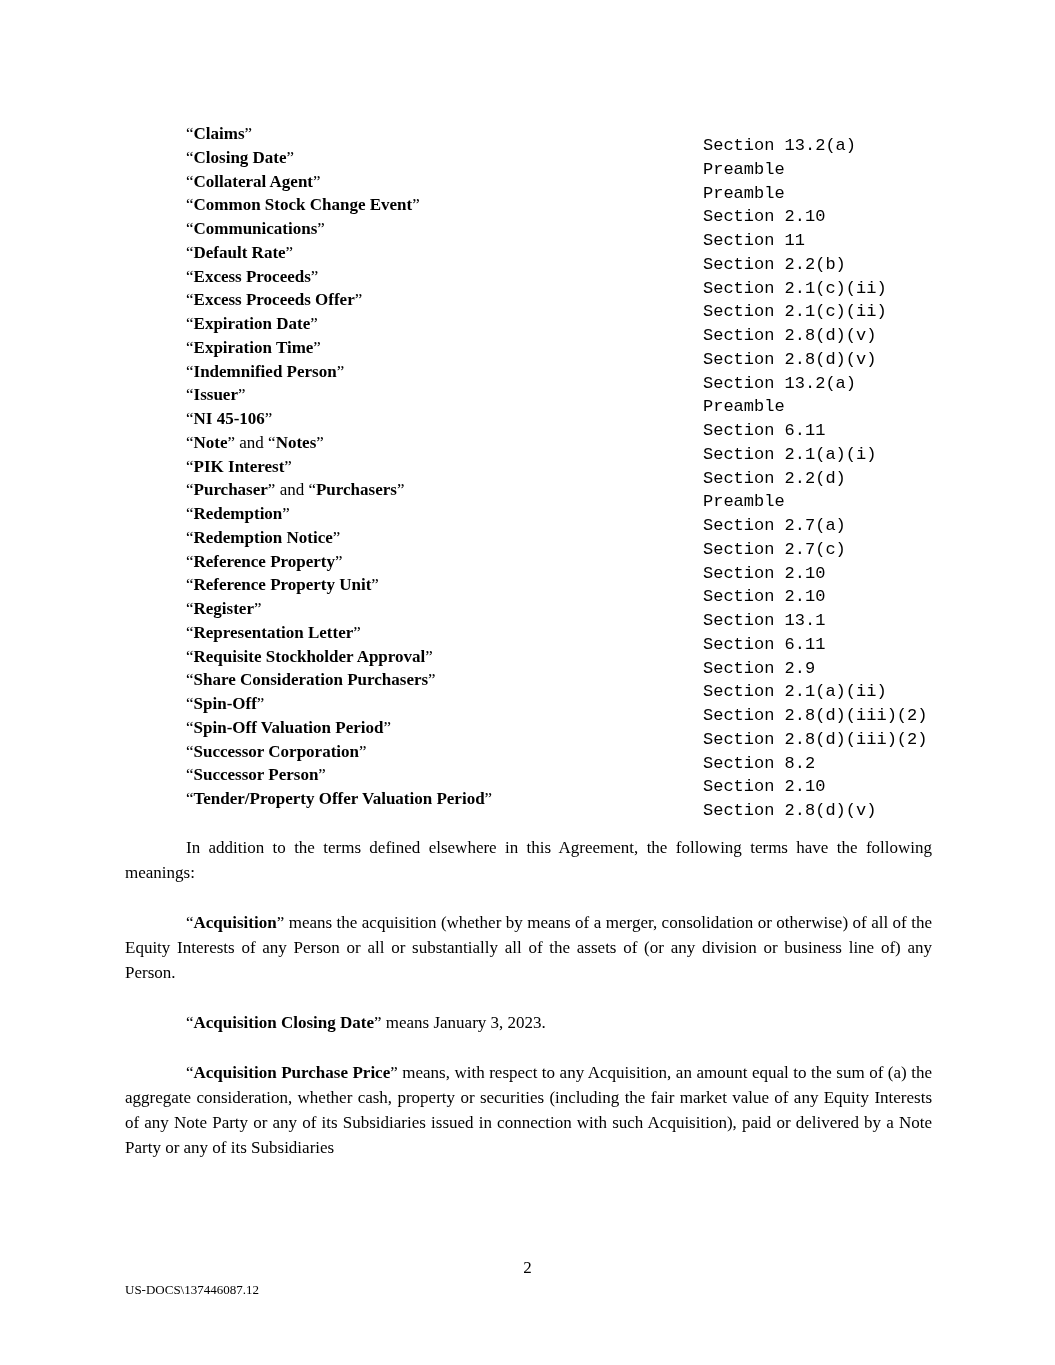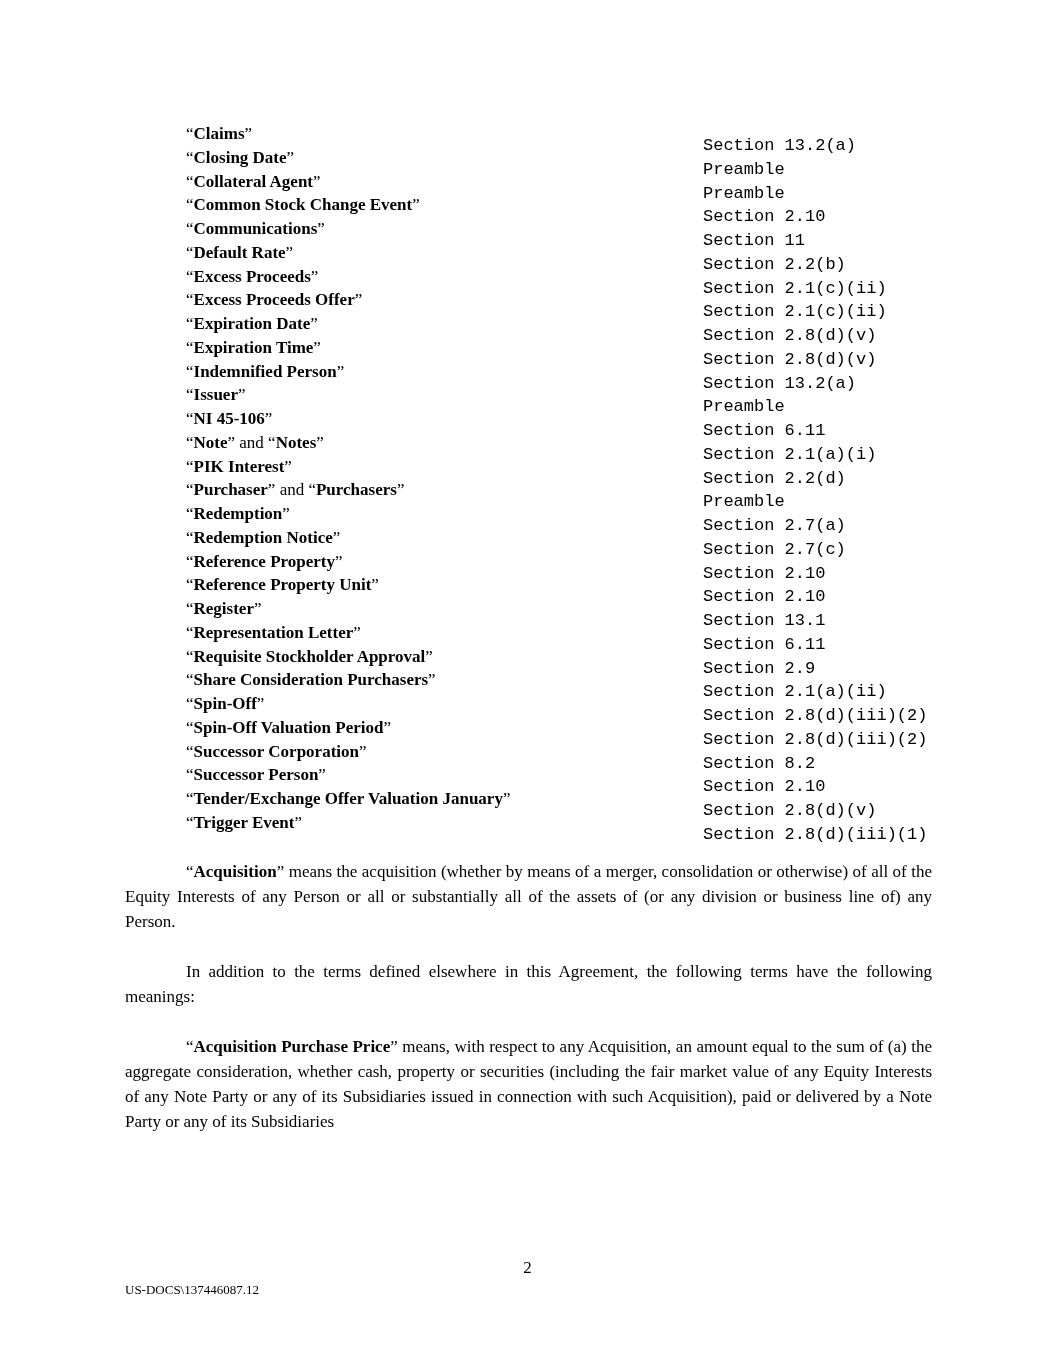--- a/index.html
+++ b/index.html
@@ -89,24 +89,24 @@
         <div class="term-row"><span class="term-name"><span>“</span><b>Reference Property</b><span>”</span></span><span class="term-ref">Section 2.10</span></div>
         <div class="term-row"><span class="term-name"><span>“</span><b>Reference Property Unit</b><span>”</span></span><span class="term-ref">Section 2.10</span></div>
         <div class="term-row"><span class="term-name"><span>“</span><b>Register</b><span>”</span></span><span class="term-ref">Section 13.1</span></div>
         <div class="term-row"><span class="term-name"><span>“</span><b>Representation Letter</b><span>”</span></span><span class="term-ref">Section 6.11</span></div>
         <div class="term-row"><span class="term-name"><span>“</span><b>Requisite Stockholder Approval</b><span>”</span></span><span class="term-ref">Section 2.9</span></div>
         <div class="term-row"><span class="term-name"><span>“</span><b>Share Consideration Purchasers</b><span>”</span></span><span class="term-ref">Section 2.1(a)(ii)</span></div>
         <div class="term-row"><span class="term-name"><span>“</span><b>Spin-Off</b><span>”</span></span><span class="term-ref">Section 2.8(d)(iii)(2)</span></div>
         <div class="term-row"><span class="term-name"><span>“</span><b>Spin-Off Valuation Period</b><span>”</span></span><span class="term-ref">Section 2.8(d)(iii)(2)</span></div>
         <div class="term-row"><span class="term-name"><span>“</span><b>Successor Corporation</b><span>”</span></span><span class="term-ref">Section 8.2</span></div>
         <div class="term-row"><span class="term-name"><span>“</span><b>Successor Person</b><span>”</span></span><span class="term-ref">Section 2.10</span></div>
-        <div class="term-row"><span class="term-name"><span>“</span><b>Tender/Exchange Offer Valuation January</b><span>”</span></span><span class="term-ref">Section 2.8(d)(v)</span></div>
-        <div class="term-row"><span class="term-name"><span>“</span><b>Trigger Event</b><span>”</span></span><span class="term-ref">Section 2.8(d)(iii)(1)</span></div>
+        <div class="term-row"><span class="term-name"><span>“</span><b>Tender/Property Offer Valuation Period</b><span>”</span></span><span class="term-ref">Section 2.8(d)(v)</span></div>
       </div>
     <div class="body-paras">
+        <p class="body-para"><span>In addition to the terms defined elsewhere in this Agreement, the following terms have the following meanings:</span></p>
         <p class="body-para"><span>“</span><b>Acquisition</b><span>” means the acquisition (whether by means of a merger, consolidation or otherwise) of all of the Equity Interests of any Person or all or substantially all of the assets of (or any division or business line of) any Person.</span></p>
-        <p class="body-para"><span>In addition to the terms defined elsewhere in this Agreement, the following terms have the following meanings:</span></p>
+        <p class="body-para"><span>“</span><b>Acquisition Closing Date</b><span>” means January 3, 2023.</span></p>
         <p class="body-para"><span>“</span><b>Acquisition Purchase Price</b><span>” means, with respect to any Acquisition, an amount equal to the sum of (a) the aggregate consideration, whether cash, property or securities (including the fair market value of any Equity Interests of any Note Party or any of its Subsidiaries issued in connection with such Acquisition), paid or delivered by a Note Party or any of its Subsidiaries</span></p>
       </div>
   </div>
   <div class="footer-page">2</div>
   <div class="footer-docid">US-DOCS\137446087.12</div>
 </div>
 
 </body></html>

